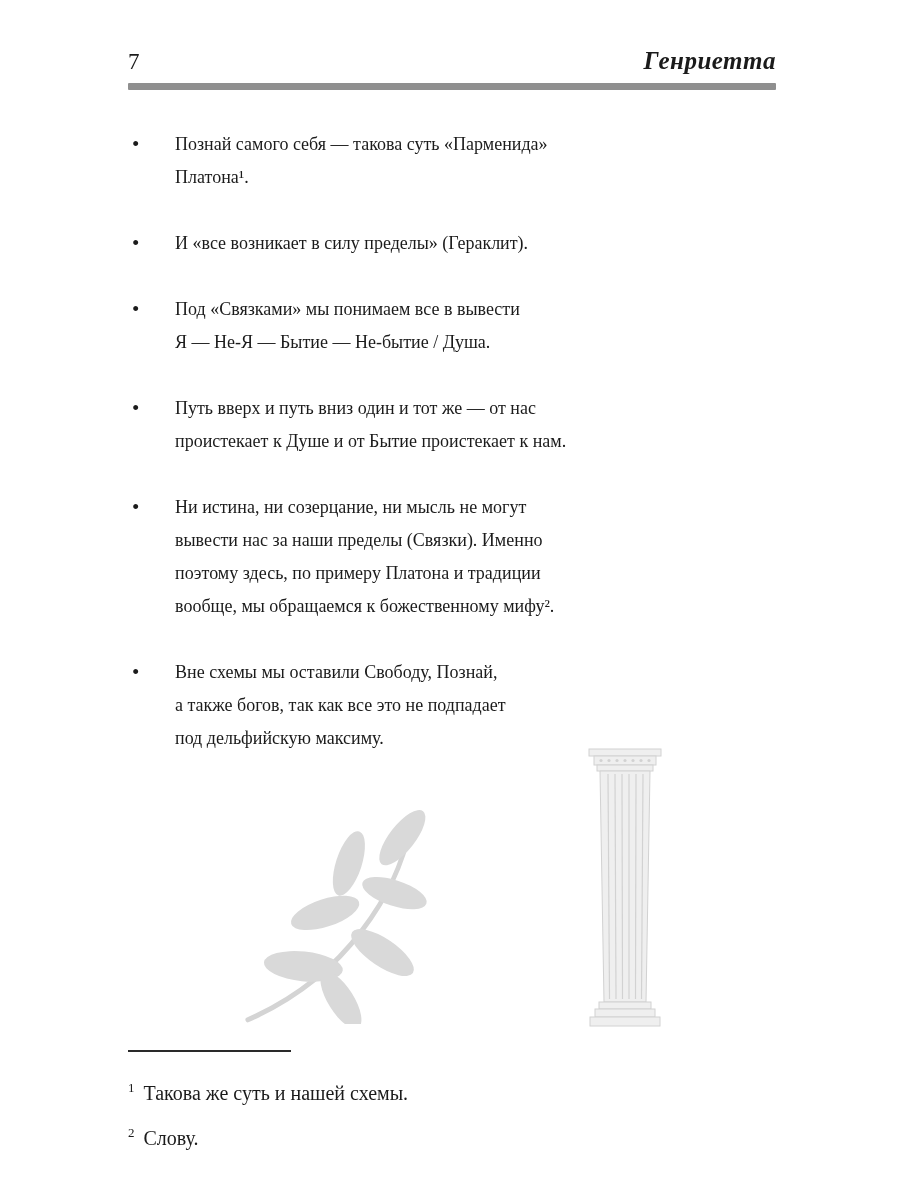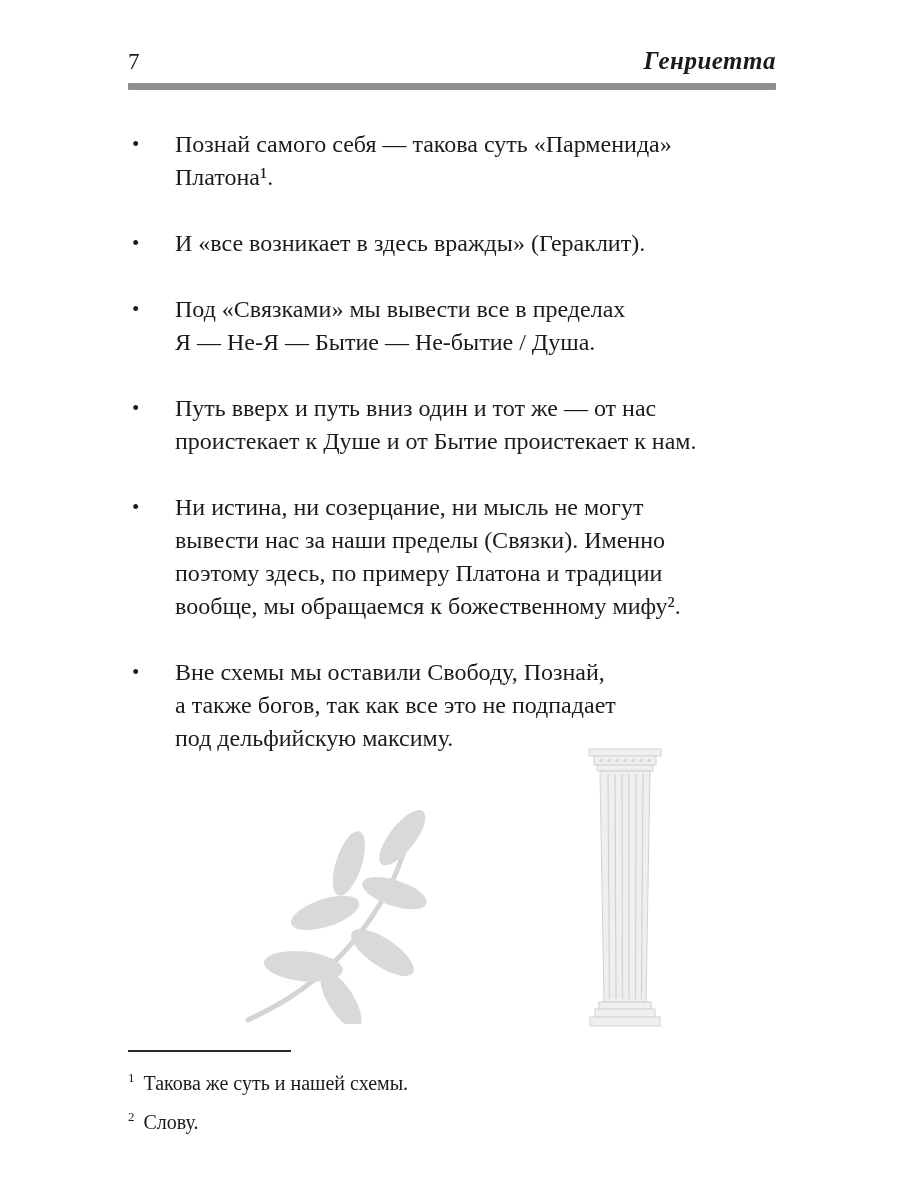--- a/index.html
+++ b/index.html
@@ -57,21 +57,21 @@
   }
   .bullet-marker {
     width: 47px;
     flex: 0 0 47px;
     font-size: 21px;
     line-height: 33px;
     padding-left: 4px;
   }
   .bullet-text {
     flex: 1;
-    font-size: 24px;
+    font-size: 18px;
     line-height: 33px;
     white-space: pre-line;
   }
 
   
   .laurel-wrap {
     position: absolute;
     left: 238px;
     top: 786px;
     width: 198px;
@@ -92,25 +92,25 @@
     left: 128px;
     top: 1050px;
     width: 648px;
   }
   .footnote-rule {
     width: 163px;
     height: 2px;
     background: #2a2a2a;
   }
   .footnote-line {
-    margin-top: 14px;
+    margin-top: 24px;
     font-size: 20px;
     line-height: 24px;
   }
-  .footnote-line + .footnote-line { margin-top: 10px; }
+  .footnote-line + .footnote-line { margin-top: 16px; }
   .footnote-marker {
     font-size: 13px;
     vertical-align: super;
     margin-right: 9px;
   }
 </style>
 </head>
 <body>
 
 <div class="page">
@@ -124,25 +124,25 @@
     <div class="header-rule"></div>
 
     <ul class="bullet-list">
       <li class="bullet-item">
         <span class="bullet-marker">•</span>
         <span class="bullet-text">Познай самого себя — такова суть «Парменида»
 Платона¹.</span>
       </li>
       <li class="bullet-item">
         <span class="bullet-marker">•</span>
-        <span class="bullet-text">И «все возникает в здесь вражды» (Гераклит).</span>
-      </li>
-      <li class="bullet-item">
-        <span class="bullet-marker">•</span>
-        <span class="bullet-text">Под «Связками» мы вывести все в пределах
+        <span class="bullet-text">И «все возникает в силу пределы» (Гераклит).</span>
+      </li>
+      <li class="bullet-item">
+        <span class="bullet-marker">•</span>
+        <span class="bullet-text">Под «Связками» мы понимаем все в вывести
 Я — Не-Я — Бытие — Не-бытие / Душа.</span>
       </li>
       <li class="bullet-item">
         <span class="bullet-marker">•</span>
         <span class="bullet-text">Путь вверх и путь вниз один и тот же — от нас
 проистекает к Душе и от Бытие проистекает к нам.</span>
       </li>
       <li class="bullet-item">
         <span class="bullet-marker">•</span>
         <span class="bullet-text">Ни истина, ни созерцание, ни мысль не могут

